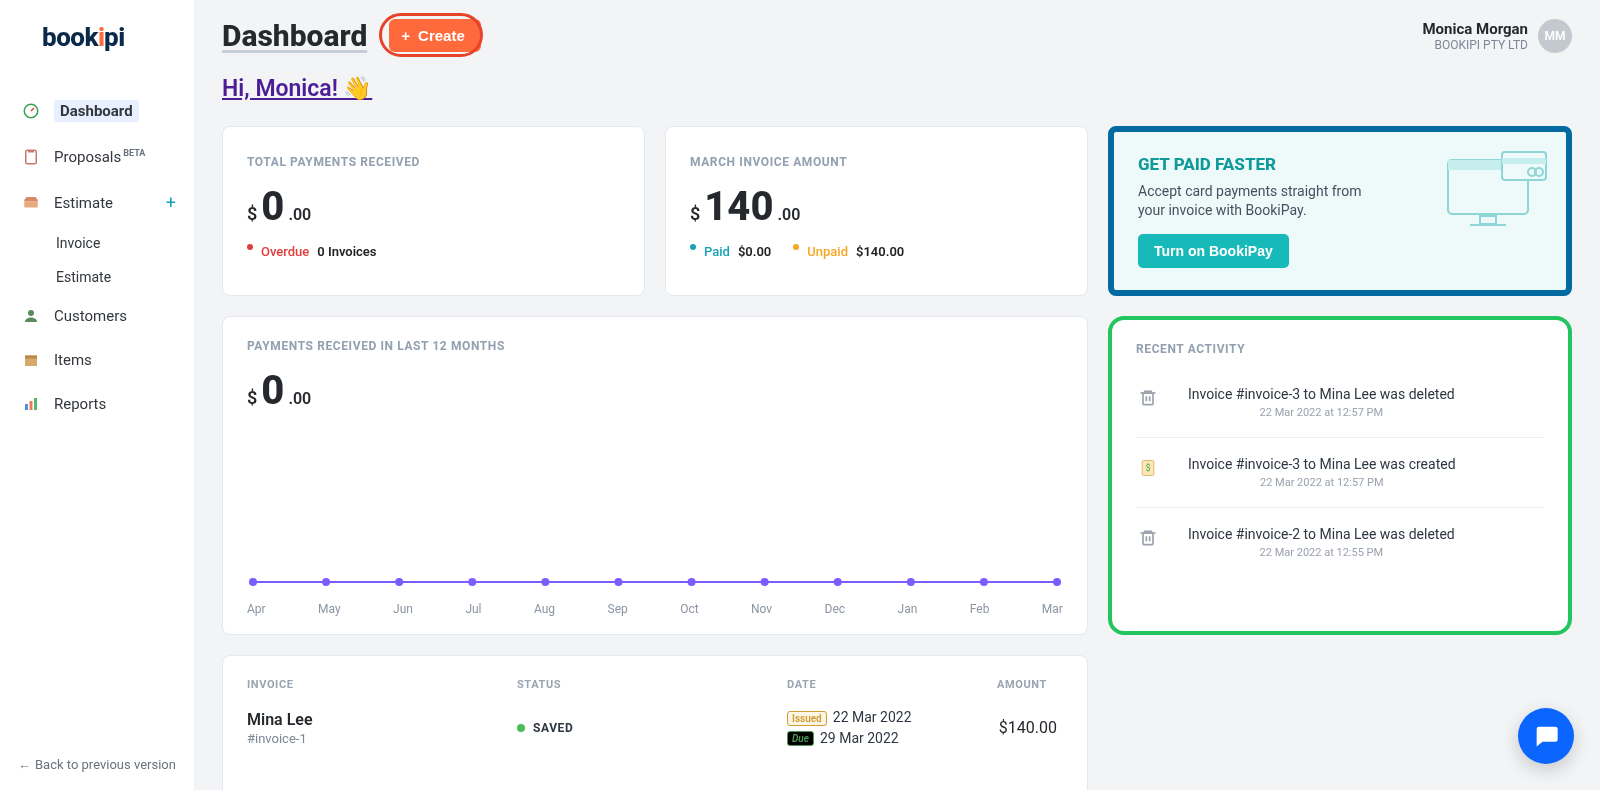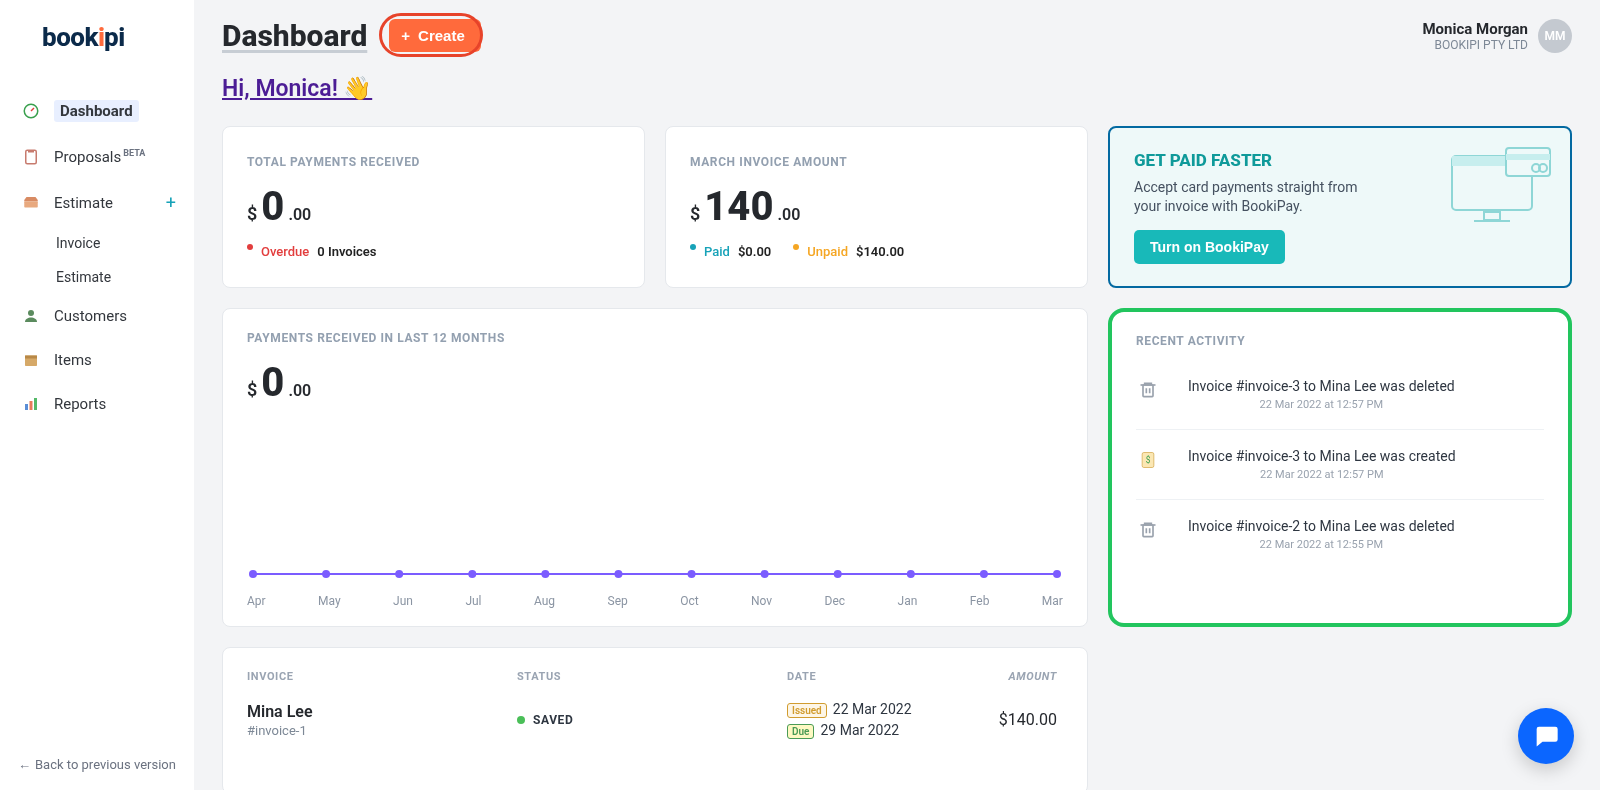--- a/index.html
+++ b/index.html
@@ -44,51 +44,51 @@
   .status-row { margin-top: 14px; display: flex; align-items: flex-start; gap: 8px; font-size: 13px; }
   .dot { width: 6px; height: 6px; border-radius: 50%; display: inline-block; }
   .dot.red { background: #e23d3d; }
   .dot.teal { background: #17a2b8; }
   .dot.orange { background: #f5a623; }
   .overdue { color: #e23d3d; font-weight: 500; }
   .paid-label { color: #17a2b8; font-weight: 500; }
   .unpaid-label { color: #f5a623; font-weight: 500; }
   .sub-amount { color: #222; font-weight: 600; }
 
-  .promo-card { background: #eef9f9; border: 2px solid #0369a1; border-radius: 8px; padding: 22px 24px; position: relative; grid-column: 3; }
+  .promo-card { background: #eef9f9; border: 6px solid #0369a1; border-radius: 8px; padding: 22px 24px; position: relative; grid-column: 3; }
   .promo-title { font-size: 17px; font-weight: 800; color: #0f9a9a; }
   .promo-text { font-size: 14px; color: #455160; margin-top: 8px; max-width: 240px; line-height: 1.35; }
   .promo-btn { margin-top: 14px; background: #18b9b9; color: #fff; border: none; border-radius: 5px; padding: 9px 16px; font-size: 14px; font-weight: 600; cursor: pointer; }
   .promo-illus { position: absolute; right: 16px; top: 18px; }
 
   .row2 { display: grid; grid-template-columns: 866px 1fr; gap: 20px; margin-top: 20px; }
   .chart-card { background: #fff; border: 1px solid #e5e8ec; border-radius: 8px; padding: 22px 24px 18px; }
   .chart-area { position: relative; height: 170px; margin-top: 18px; }
   .chart-labels { display: flex; justify-content: space-between; font-size: 12px; color: #8b95a3; }
 
   .activity-card { background: #fff; border: 4px solid #22c55e; border-radius: 16px; padding: 22px 24px; }
   .activity-list { margin-top: 12px; }
   .activity-item { display: flex; gap: 28px; padding: 18px 0; border-bottom: 1px solid #eef1f4; text-align: center; }
   .activity-item:last-child { border-bottom: none; }
   .activity-icon { width: 24px; height: 24px; display: flex; align-items: center; justify-content: center; color: #9aa2ad; }
   .activity-text { font-size: 14px; color: #2e3641; }
   .activity-time { font-size: 11px; color: #99a2ae; margin-top: 4px; }
 
   .table-card { background: #fff; border: 1px solid #e5e8ec; border-radius: 8px; padding: 22px 24px 54px; margin-top: 20px; width: 866px; }
   .table-head { display: grid; grid-template-columns: 270px 270px 200px 70px; font-size: 11px; font-weight: 700; letter-spacing: 0.6px; color: #9aa4b2; }
-  .table-head .amt { text-align: right; font-style: italic; }
+  .table-head .amt { text-align: center; }
   .table-row { display: grid; grid-template-columns: 270px 270px 200px 70px; align-items: center; padding: 18px 0 0 0; }
   .cust-name { font-size: 16px; font-weight: 600; color: #25282d; }
   .cust-id { font-size: 13px; color: #7d8896; margin-top: 2px; }
   .status-pill { display: flex; align-items: center; gap: 8px; font-size: 12px; font-weight: 700; letter-spacing: 0.6px; color: #2e3641; }
   .status-pill .dot.green { background: #4abf58; width: 8px; height: 8px; }
   .date-col { font-size: 14px; color: #2e3641; }
   .badge { display: inline-block; font-size: 10px; font-weight: 600; border: 1px solid; border-radius: 3px; padding: 1px 4px; margin-right: 6px; vertical-align: middle; }
   .badge.issued { color: #d19c2f; border-color: #d19c2f; background: #fdf6e7; }
-  .badge.due { color: #4a9b56; border-color: #4a9b56; background: #fef9c3; }
+  .badge.due { color: #4a9b56; border-color: #4a9b56; background: #000000; font-style: italic; }
   .amt-cell { text-align: right; font-size: 16px; color: #25282d; }
 
   .chat-fab { position: fixed; right: 26px; bottom: 26px; width: 56px; height: 56px; border-radius: 50%; background: #0b66ff; display: flex; align-items: center; justify-content: center; box-shadow: 0 6px 18px rgba(0,0,0,0.18); cursor: pointer; }
 </style>
 </head>
 <body>
 
 <div class="app">
 
   <aside class="sidebar">

